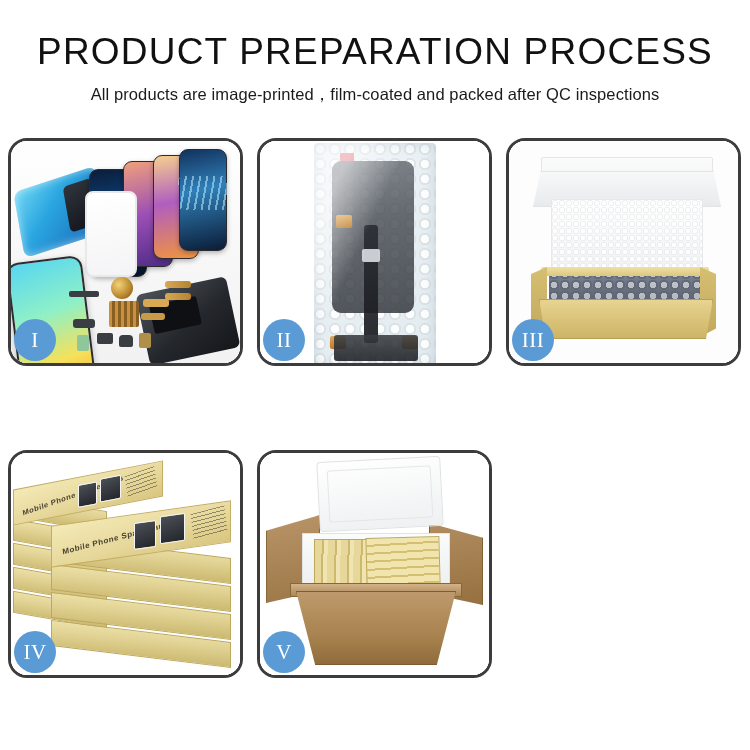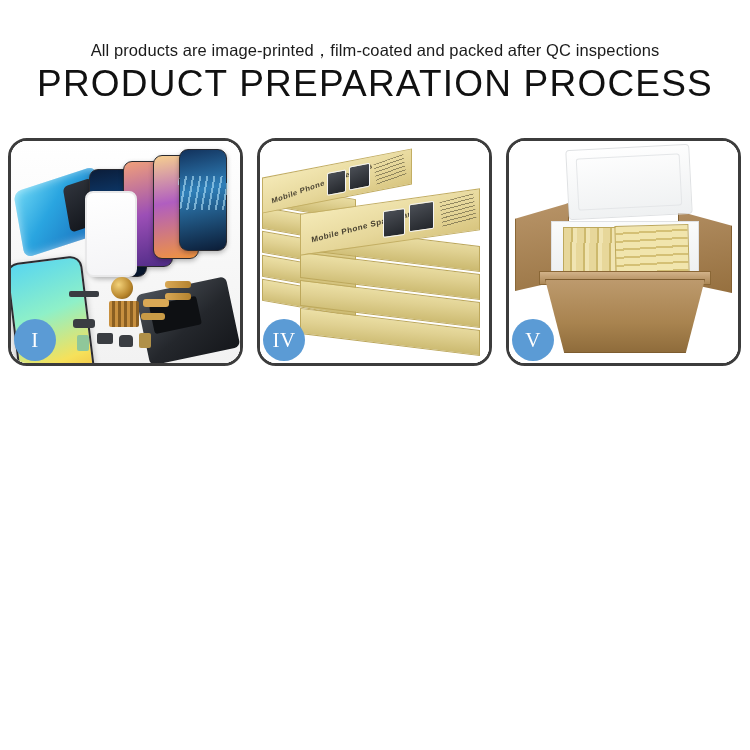--- a/index.html
+++ b/index.html
@@ -397,22 +397,22 @@
     background: linear-gradient(180deg,#9d7d50,#87673c);
     border:1px solid #7a5c33;
   }
 
   .hidden-text { position:absolute; opacity:0; pointer-events:none; }
 </style>
 </head>
 <body>
 
 <div id="header">
+  <div id="page-title">PRODUCT PREPARATION PROCESS</div>
   <div id="page-subtitle">All products are image-printed，film-coated and packed after QC inspections</div>
-  <div id="page-title">PRODUCT PREPARATION PROCESS</div>
 </div>
 
 <div id="panel-grid">
 
   <div class="panel">
     <div class="panel-clip">
       <div class="p1-bg"></div>
       <div class="p1-protector"></div>
       <div class="p1-phone p1-ph-a"></div>
       <div class="p1-phone p1-ph-b"></div>
@@ -433,21 +433,54 @@
         <i style="left:74px;top:22px;width:26px;height:8px;background:#d9a855;border-radius:3px;"></i>
         <i style="left:72px;top:36px;width:24px;height:7px;background:#c99b46;border-radius:3px;"></i>
         <div class="p1-flex" style="left:96px;top:4px;"></div>
         <div class="p1-flex" style="left:96px;top:16px;"></div>
       </div>
       <span class="hidden-text">Assorted mobile phones, LCD screens, tempered glass protectors and spare components</span>
     </div>
     <div class="badge">I</div>
   </div>
 
-
+  <div class="panel">
+    <div class="panel-clip">
+      <div class="p2-bg"></div>
+      <div class="p2-wrap">
+        <div class="p2-screen"></div>
+        <div class="p2-tape"></div>
+        <div class="p2-flexcable"></div>
+        <div class="p2-ic"></div>
+        <div class="p2-conn" style="left:22px;top:72px;"></div>
+        <div class="p2-conn" style="left:16px;bottom:18px;"></div>
+        <div class="p2-conn" style="right:18px;bottom:18px;"></div>
+        <div class="p2-bottom"></div>
+        <div class="p2-gloss"></div>
+      </div>
+      <span class="hidden-text">Single LCD screen assembly sealed in bubble wrap with flex cable visible</span>
+    </div>
+    <div class="badge">II</div>
+  </div>
+
+  <div class="panel">
+    <div class="panel-clip">
+      <div class="p3-bg"></div>
+      <div class="p3-lid"></div>
+      <div class="p3-lid-inner"></div>
+      <div class="p3-foam"></div>
+      <div class="p3-bubbles"></div>
+      <div class="p3-edge"></div>
+      <div class="p3-boxleft"></div>
+      <div class="p3-boxright"></div>
+      <div class="p3-boxfront"></div>
+      <span class="hidden-text">Open yellow kraft box lined with white foam sheet and grey bubble wrap</span>
+    </div>
+    <div class="badge">III</div>
+  </div>
 
   <div class="panel">
     <div class="panel-clip">
       <div class="p4-bg"></div>
       <div class="p4-stack">
 
         <div class="p4-box" style="left:0px;top:34px;width:92px;height:20px;transform:skewY(10deg);"></div>
         <div class="p4-box" style="left:0px;top:58px;width:92px;height:20px;transform:skewY(10deg);"></div>
         <div class="p4-box" style="left:0px;top:82px;width:92px;height:20px;transform:skewY(10deg);"></div>
         <div class="p4-box" style="left:0px;top:106px;width:92px;height:20px;transform:skewY(10deg);"></div>

